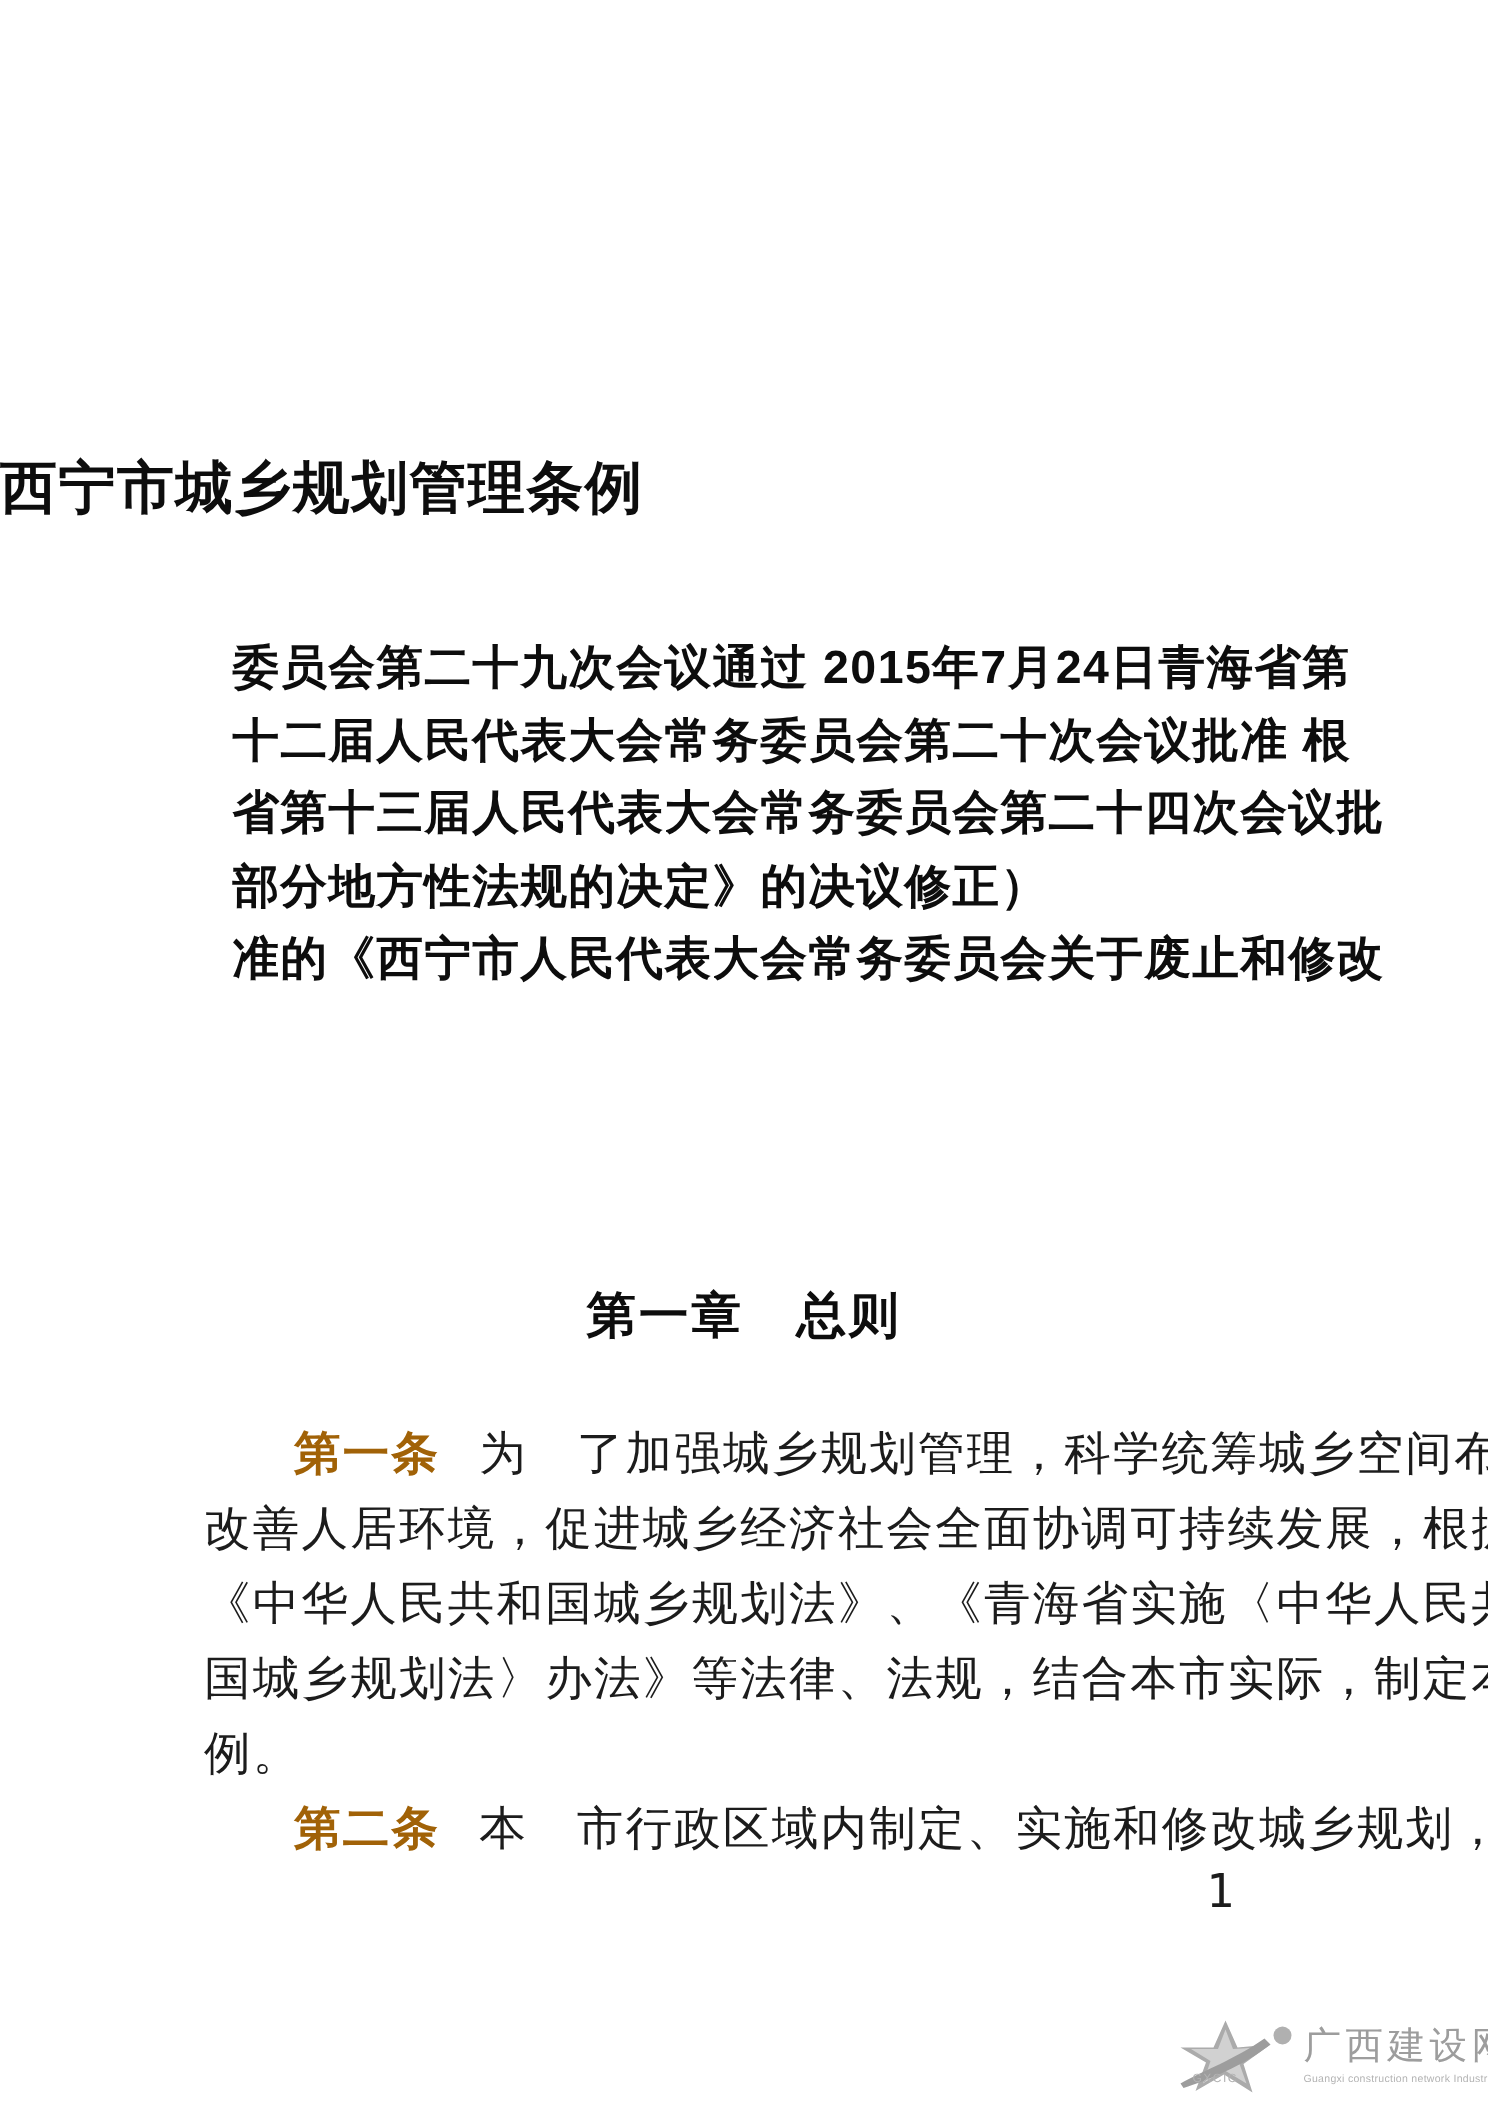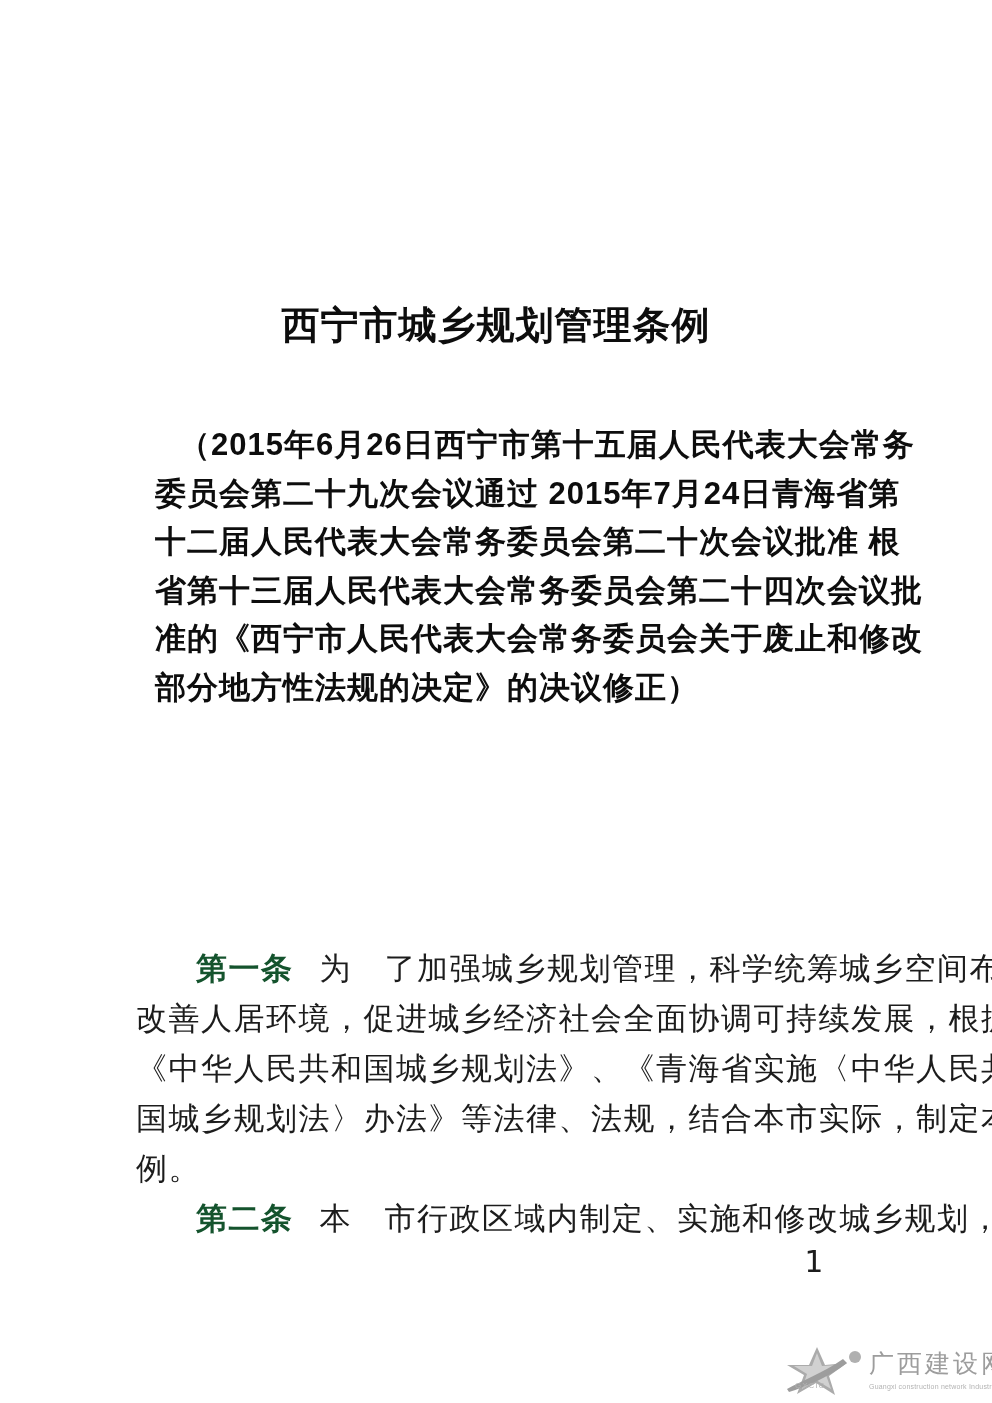--- a/index.html
+++ b/index.html
@@ -13,21 +13,21 @@
   }
   .page {
     position: absolute; inset: 0;
     background: #ffffff;
   }
 
   
   .doc-title {
     position: absolute;
     top: 300px; left: 0; width: 992px;
-    text-align: center;
+    text-align: left;
     font-size: 38px;
     font-weight: 700;
     letter-spacing: 1px;
     color: #0d0d0d;
     font-family: "Liberation Sans", "DejaVu Sans", sans-serif;
   }
 
   
   .preamble {
     position: absolute;
@@ -63,21 +63,21 @@
     font-weight: 400;
     letter-spacing: 1.5px;
     color: #1c1c1c;
     font-family: "Liberation Serif", "DejaVu Serif", serif;
   }
   .body-line { height: 50px; white-space: nowrap; }
   .body-line.indent { padding-left: 60px; }
   .term {
     font-weight: 700;
     font-family: "Liberation Sans", "DejaVu Sans", sans-serif;
-    color: #14532d;
+    color: #a16207;
     margin-right: 26px;
   }
 
   
   .page-number {
     position: absolute;
     top: 1243px; left: 804px;
     font-size: 31px;
     color: #1c1c1c;
     font-family: "DejaVu Sans Mono", monospace;
@@ -119,28 +119,28 @@
   }
 </style>
 </head>
 <body>
 
 <div class="page">
 
   <div class="doc-title">西宁市城乡规划管理条例</div>
 
   <div class="preamble">
-    <div class="pre-line first">（2015年6月26日西宁市第十五届人民代表大会常务</div>
     <div class="pre-line">委员会第二十九次会议通过 2015年7月24日青海省第</div>
     <div class="pre-line">十二届人民代表大会常务委员会第二十次会议批准 根</div>
     <div class="pre-line">省第十三届人民代表大会常务委员会第二十四次会议批</div>
+    <div class="pre-line">部分地方性法规的决定》的决议修正）</div>
     <div class="pre-line">准的《西宁市人民代表大会常务委员会关于废止和修改</div>
-    <div class="pre-line">部分地方性法规的决定》的决议修正）</div>
   </div>
 
+  <div class="chapter-heading">第一章　总则</div>
 
   <div class="body-text">
     <div class="body-line indent">
       <span class="term">第一条</span><span>为　了加强城乡规划管理，科学统筹城乡空间布局，</span>
     </div>
     <div class="body-line">改善人居环境，促进城乡经济社会全面协调可持续发展，根据</div>
     <div class="body-line">《中华人民共和国城乡规划法》、《青海省实施〈中华人民共和</div>
     <div class="body-line">国城乡规划法〉办法》等法律、法规，结合本市实际，制定本条</div>
     <div class="body-line">例。</div>
     <div class="body-line indent">

